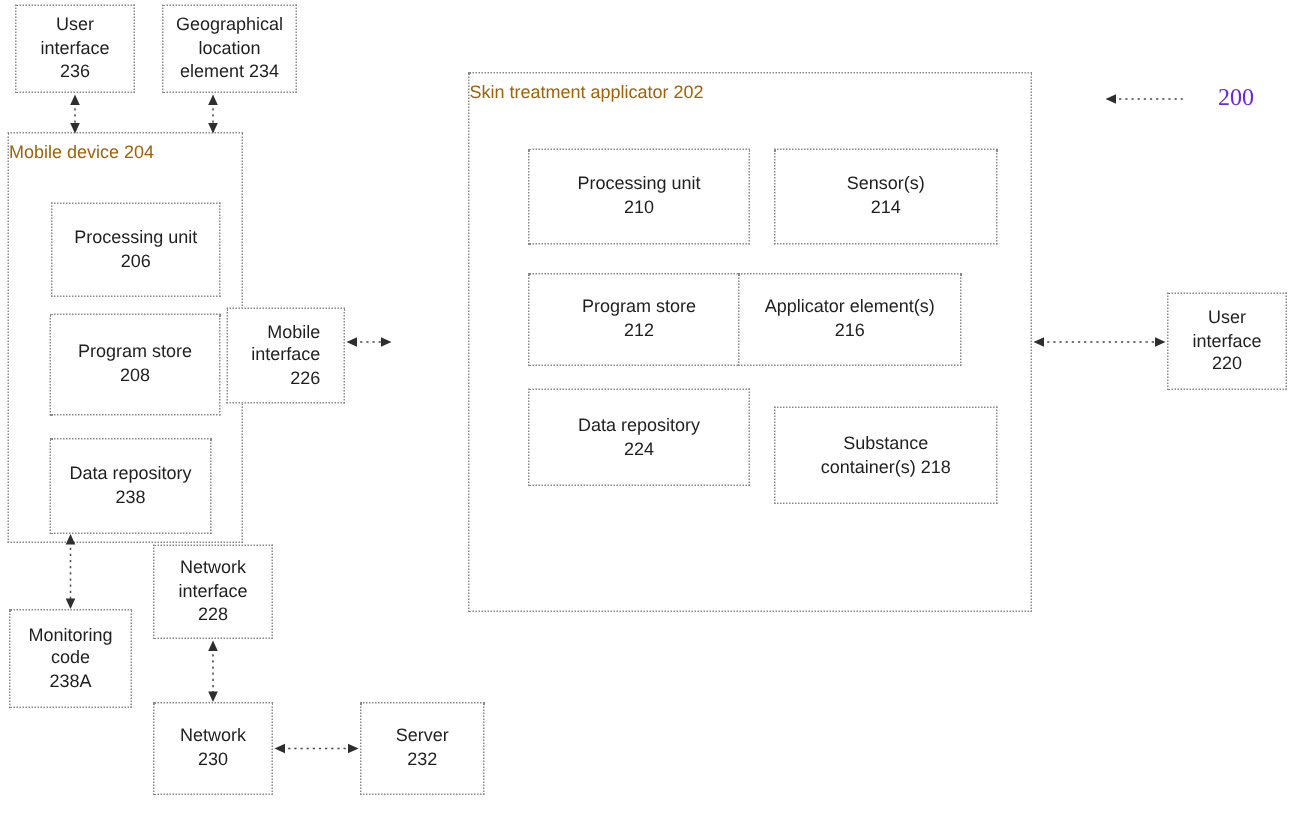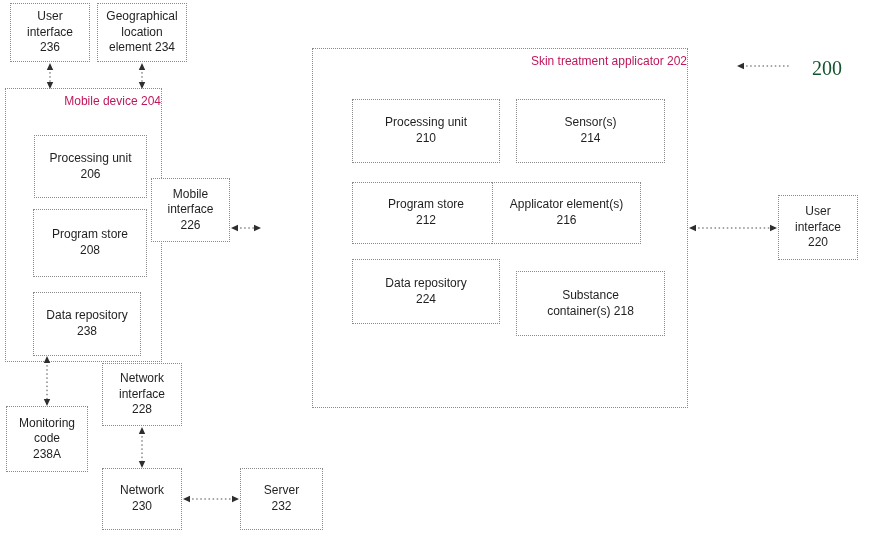--- a/index.html
+++ b/index.html
@@ -35,30 +35,30 @@
     border: 1px dotted #8a8a8a;
     background: #ffffff;
     z-index: 1;
     box-sizing: border-box;
   }
   .container-label {
     position: absolute;
     top: 5px;
     left: 0;
     width: 100%;
-    text-align: right;
+    text-align: left;
     font-size: 12px;
-    color: #be185d;
+    color: #a16207;
     white-space: pre-line;
   }
   .fig-label {
     position: absolute;
     font-family: "Liberation Serif", serif;
-    font-size: 20px;
-    color: #14532d;
+    font-size: 16px;
+    color: #6d28d9;
     z-index: 3;
   }
   svg.arrows {
     position: absolute;
     top: 0;
     left: 0;
     width: 870px;
     height: 545px;
     z-index: 4;
     pointer-events: none;
@@ -81,32 +81,32 @@
     <div class="container-label">Mobile device 204</div>
   </div>
 
   <div class="container-box" style="left:312px; top:48px; width:376px; height:360px;">
     <div class="container-label">Skin treatment applicator 202</div>
   </div>
 
   <div class="box" style="left:10px; top:3px; width:80px; height:59px;">User
 interface
 236</div>
-  <div class="box" style="left:97px; top:3px; width:90px; height:59px;text-align:center;">Geographical
+  <div class="box" style="left:108px; top:3px; width:90px; height:59px;text-align:center;">Geographical
 location
 element 234</div>
 
   <div class="box" style="left:34px; top:135px; width:113px; height:63px;">Processing unit
 206</div>
   <div class="box" style="left:33px; top:209px; width:114px; height:68px;">Program store
 208</div>
   <div class="box" style="left:33px; top:292px; width:108px; height:64px;">Data repository
 238</div>
 
-  <div class="box" style="left:151px; top:178px; width:79px; height:64px;">Mobile
+  <div class="box" style="left:151px; top:205px; width:79px; height:64px;text-align:right;">Mobile
 interface
 226</div>
 
   <div class="box" style="left:352px; top:99px; width:148px; height:64px;">Processing unit
 210</div>
   <div class="box" style="left:516px; top:99px; width:149px; height:64px;">Sensor(s)
 214</div>
   <div class="box" style="left:352px; top:182px; width:148px; height:62px;">Program store
 212</div>
   <div class="box" style="left:492px; top:182px; width:149px; height:62px;">Applicator element(s)

